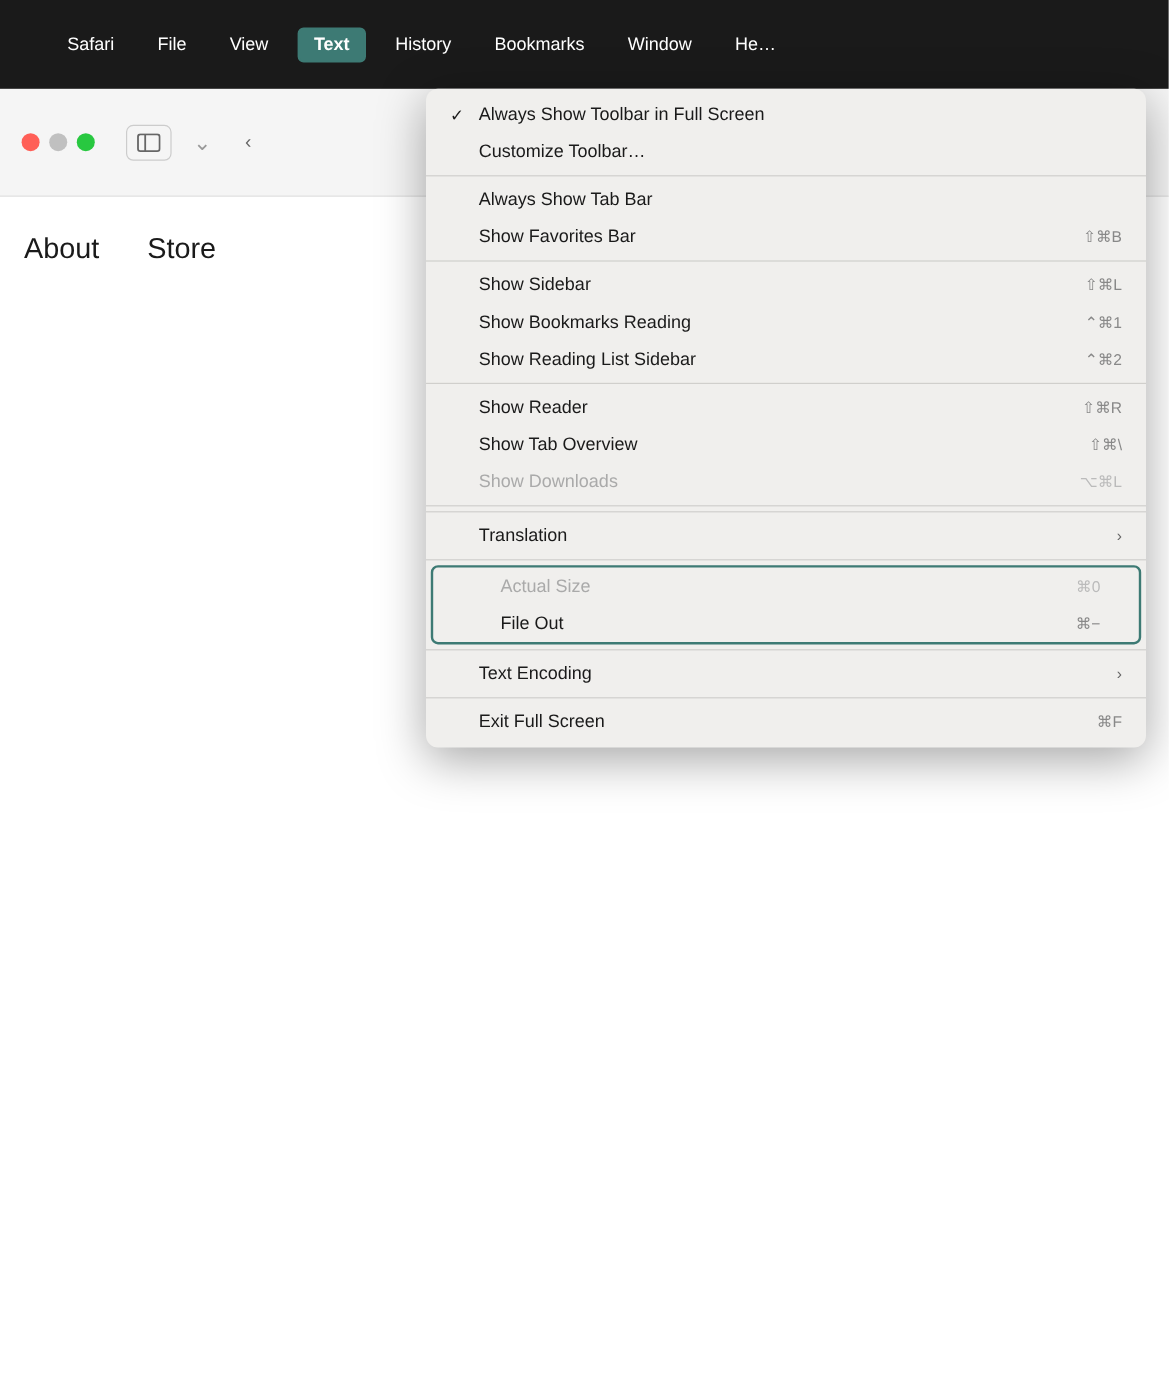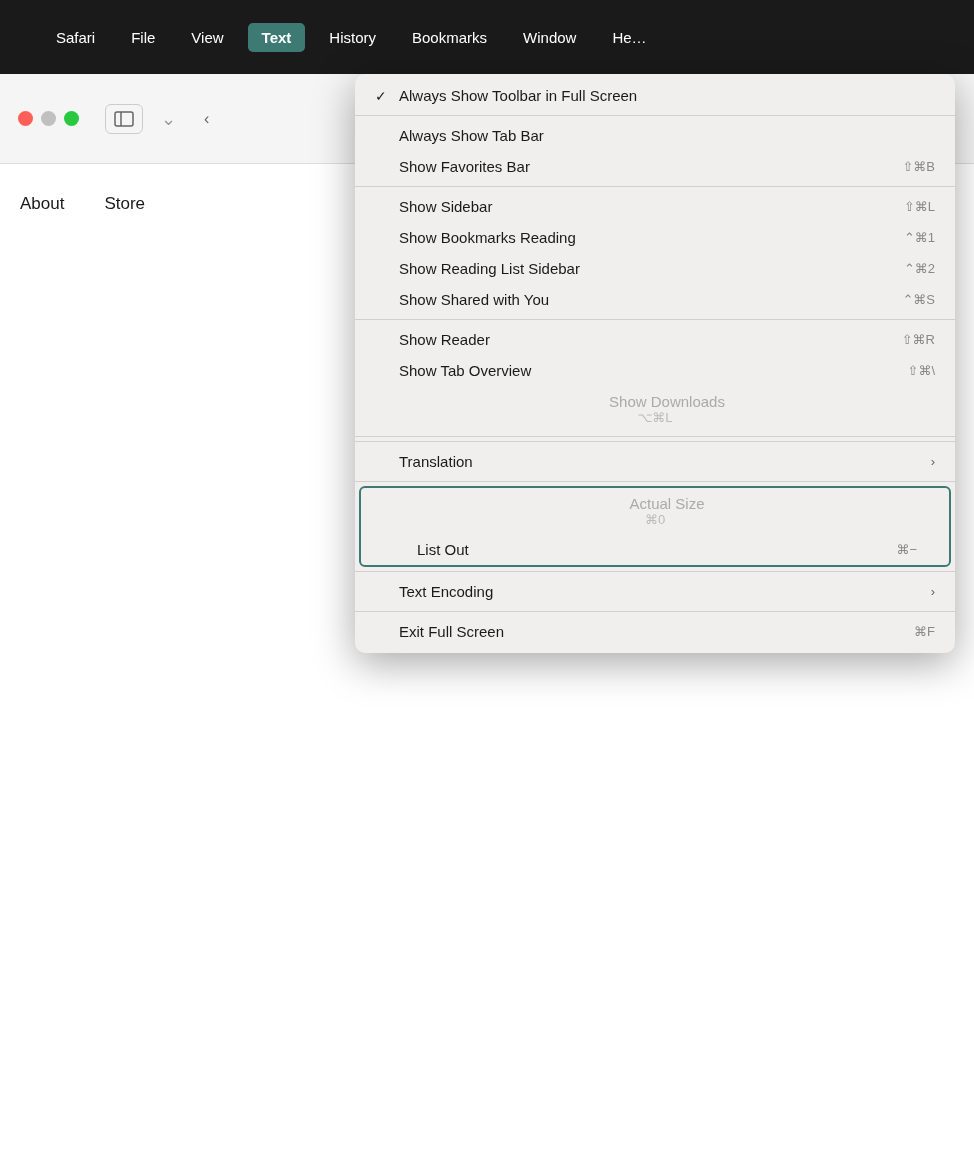--- a/index.html
+++ b/index.html
@@ -98,21 +98,21 @@
       left: 0;
       right: 0;
       bottom: 0;
       background: #fff;
       display: flex;
       align-items: flex-start;
       padding: 30px 20px;
       gap: 40px;
     }
     .page-nav-item {
-      font-size: 17px;
+      font-size: 24px;
       color: #1a1a1a;
       cursor: pointer;
     }
 
     
     .dropdown-menu {
       position: absolute;
       top: 74px;
       left: 355px;
       width: 600px;
@@ -129,21 +129,20 @@
       justify-content: space-between;
       padding: 7px 20px;
       font-size: 15px;
       color: #1a1a1a;
       cursor: pointer;
       min-height: 30px;
     }
     .menu-item.disabled {
       color: #aaa;
       cursor: default;
-      flex-direction: column;
     }
 
     .menu-item-left {
       display: flex;
       align-items: center;
       gap: 6px;
     }
     .checkmark {
       font-size: 14px;
       width: 18px;
@@ -220,20 +219,27 @@
 
 <div class="dropdown-menu">
 
   <div class="menu-item">
     <div class="menu-item-left">
       <span class="checkmark">✓</span>
       <span>Always Show Toolbar in Full Screen</span>
     </div>
     <span class="menu-item-right"></span>
   </div>
+  <div class="menu-item">
+    <div class="menu-item-left">
+      <span class="checkmark"></span>
+      <span>Customize Toolbar…</span>
+    </div>
+    <span class="menu-item-right"></span>
+  </div>
 
   <div class="menu-separator"></div>
 
   <div class="menu-item">
     <div class="menu-item-left">
       <span class="checkmark"></span>
       <span>Always Show Tab Bar</span>
     </div>
     <span class="menu-item-right"></span>
   </div>
@@ -260,27 +266,20 @@
       <span>Show Bookmarks Reading</span>
     </div>
     <span class="menu-item-right">⌃⌘1</span>
   </div>
   <div class="menu-item">
     <div class="menu-item-left">
       <span class="checkmark"></span>
       <span>Show Reading List Sidebar</span>
     </div>
     <span class="menu-item-right">⌃⌘2</span>
-  </div>
-  <div class="menu-item">
-    <div class="menu-item-left">
-      <span class="checkmark"></span>
-      <span>Show Shared with You</span>
-    </div>
-    <span class="menu-item-right">⌃⌘S</span>
   </div>
 
   <div class="menu-separator"></div>
 
   <div class="menu-item">
     <div class="menu-item-left">
       <span class="checkmark"></span>
       <span>Show Reader</span>
     </div>
     <span class="menu-item-right">⇧⌘R</span>
@@ -319,21 +318,21 @@
     <div class="menu-item disabled">
       <div class="menu-item-left">
         <span class="checkmark"></span>
         <span>Actual Size</span>
       </div>
       <span class="menu-item-right">⌘0</span>
     </div>
     <div class="menu-item">
       <div class="menu-item-left">
         <span class="checkmark"></span>
-        <span>List Out</span>
+        <span>File Out</span>
       </div>
       <span class="menu-item-right">⌘−</span>
     </div>
   </div>
 
   <div class="menu-separator"></div>
 
   <div class="menu-item">
     <div class="menu-item-left">
       <span class="checkmark"></span>

